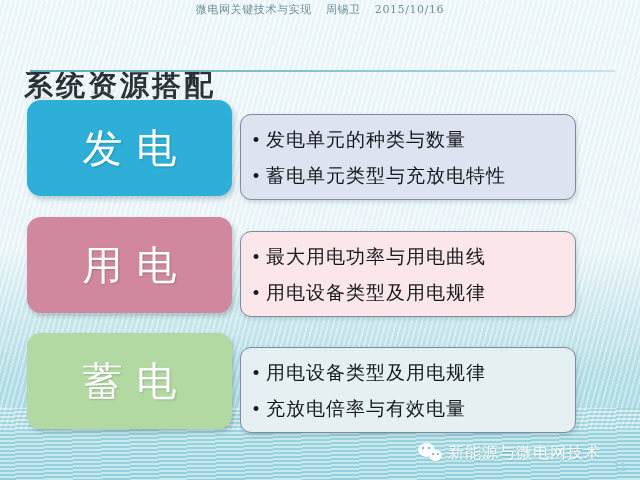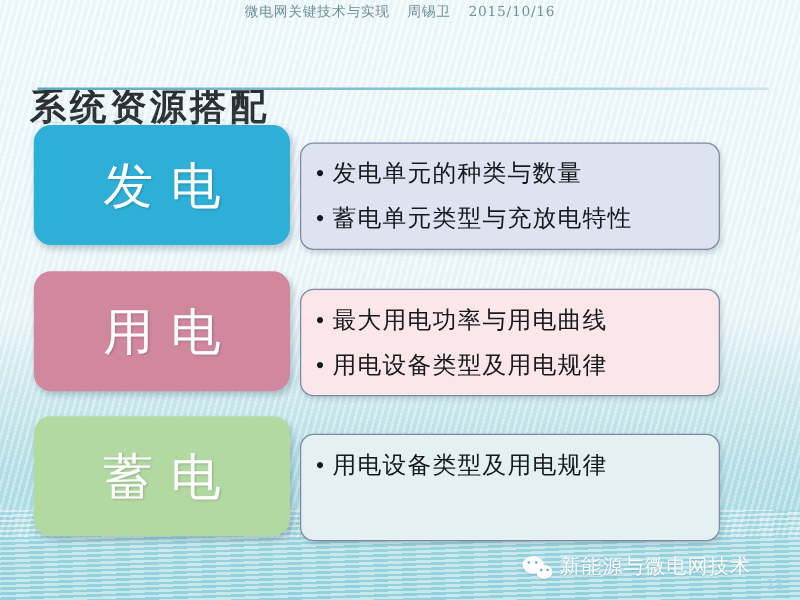--- a/index.html
+++ b/index.html
@@ -89,21 +89,21 @@
   }
   .bullet{
     font-size:19px;color:#15181c;line-height:35px;
     letter-spacing:1px;white-space:nowrap;
     font-family:"DejaVu Serif","Liberation Serif",serif;
   }
   .bullet .dot{margin-right:4px;font-size:17px;}
   
   #footer{
     position:absolute;left:418px;top:443px;
-    display:flex;align-items:flex-end;gap:6px;
+    display:flex;align-items:flex-start;gap:6px;
   }
   #wechat-icon{width:24px;height:19px;position:relative;flex:0 0 auto;}
   #wechat-icon .b1,#wechat-icon .b2{
     position:absolute;border-radius:50%;background:#ffffff;
     box-shadow:0 1px 1px rgba(0,0,0,.12);
   }
   #wechat-icon .b1{width:17px;height:14px;left:0;top:0;}
   #wechat-icon .b2{width:13px;height:11px;left:11px;top:7px;}
   #wechat-icon .d{position:absolute;width:2px;height:2px;border-radius:50%;background:#5aa9bc;}
   #footer-text{
@@ -167,20 +167,23 @@
   </div>
 
   <div class="row" id="row2">
     <div class="label-box" style="background: rgb(179, 217, 163); align-items: center;">
       <span class="label-text">蓄电</span>
     </div>
     <div class="bullet-box" style="background: rgb(228, 240, 242);">
       <div class="bullet">
         <span class="dot">•</span><span>用电设备类型及用电规律</span>
       </div>
+      <div class="bullet">
+        <span class="dot">•</span><span>充放电倍率与有效电量</span>
+      </div>
     </div>
   </div>
 
   <div id="footer">
     <span id="wechat-icon">
       <span class="b1"></span>
       <span class="b2"></span>
       <span class="d" style="left:4px;top:4px;"></span>
       <span class="d" style="left:10px;top:4px;"></span>
       <span class="d" style="left:14px;top:10px;"></span>

